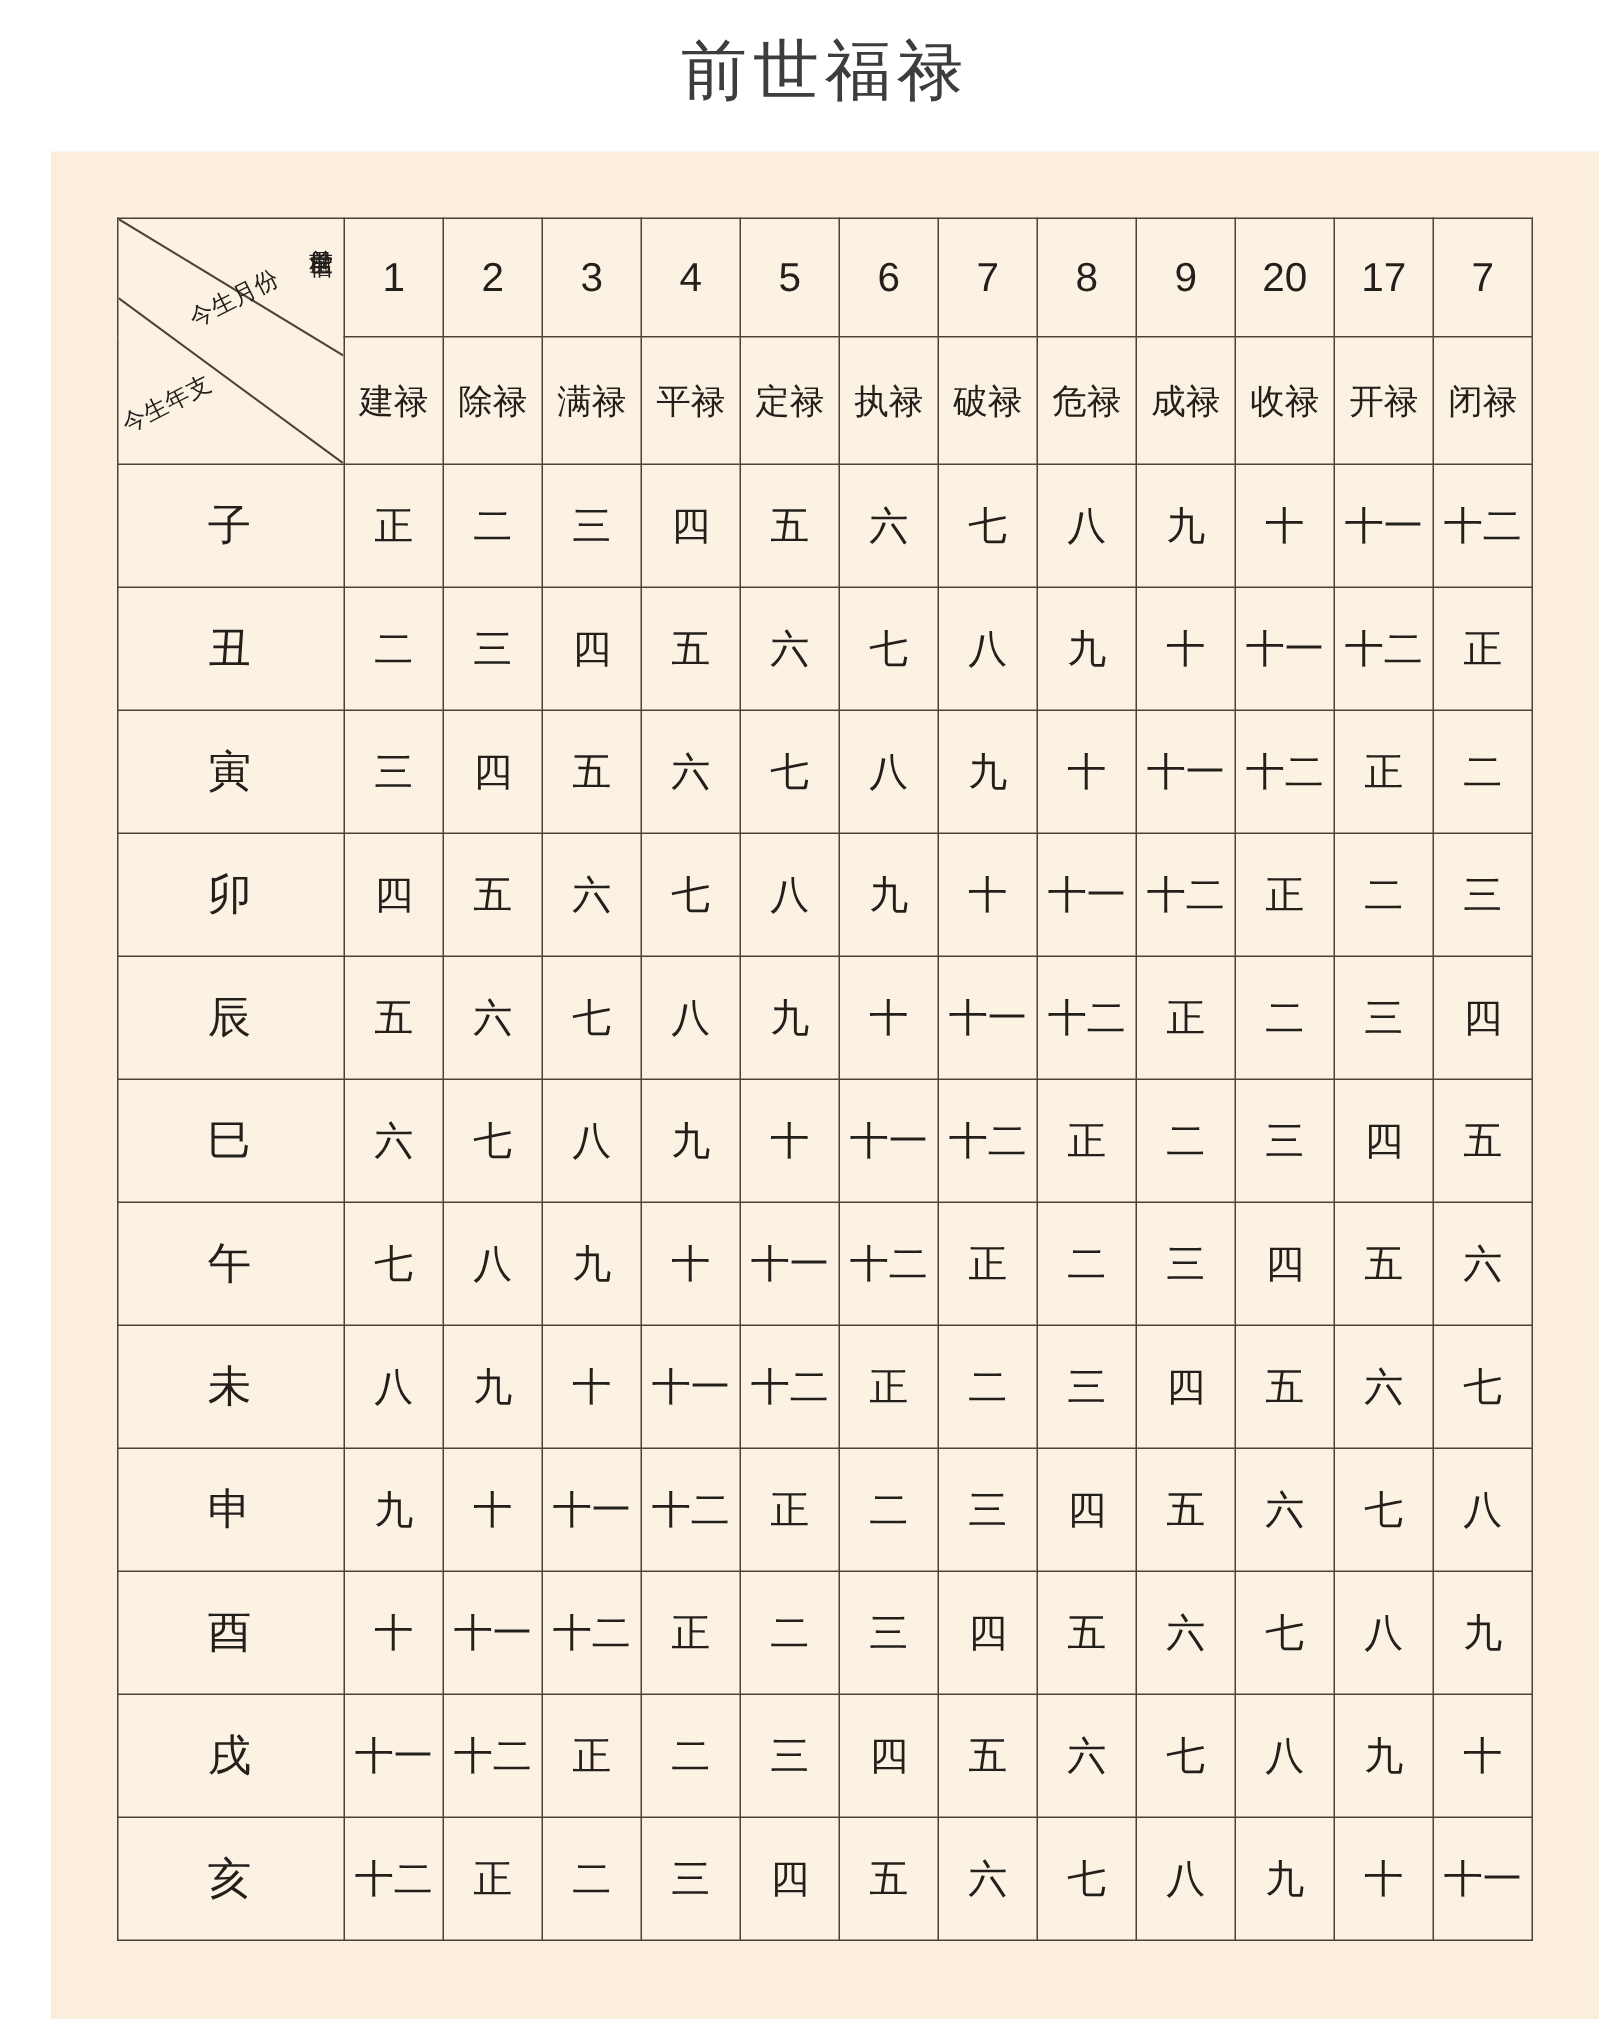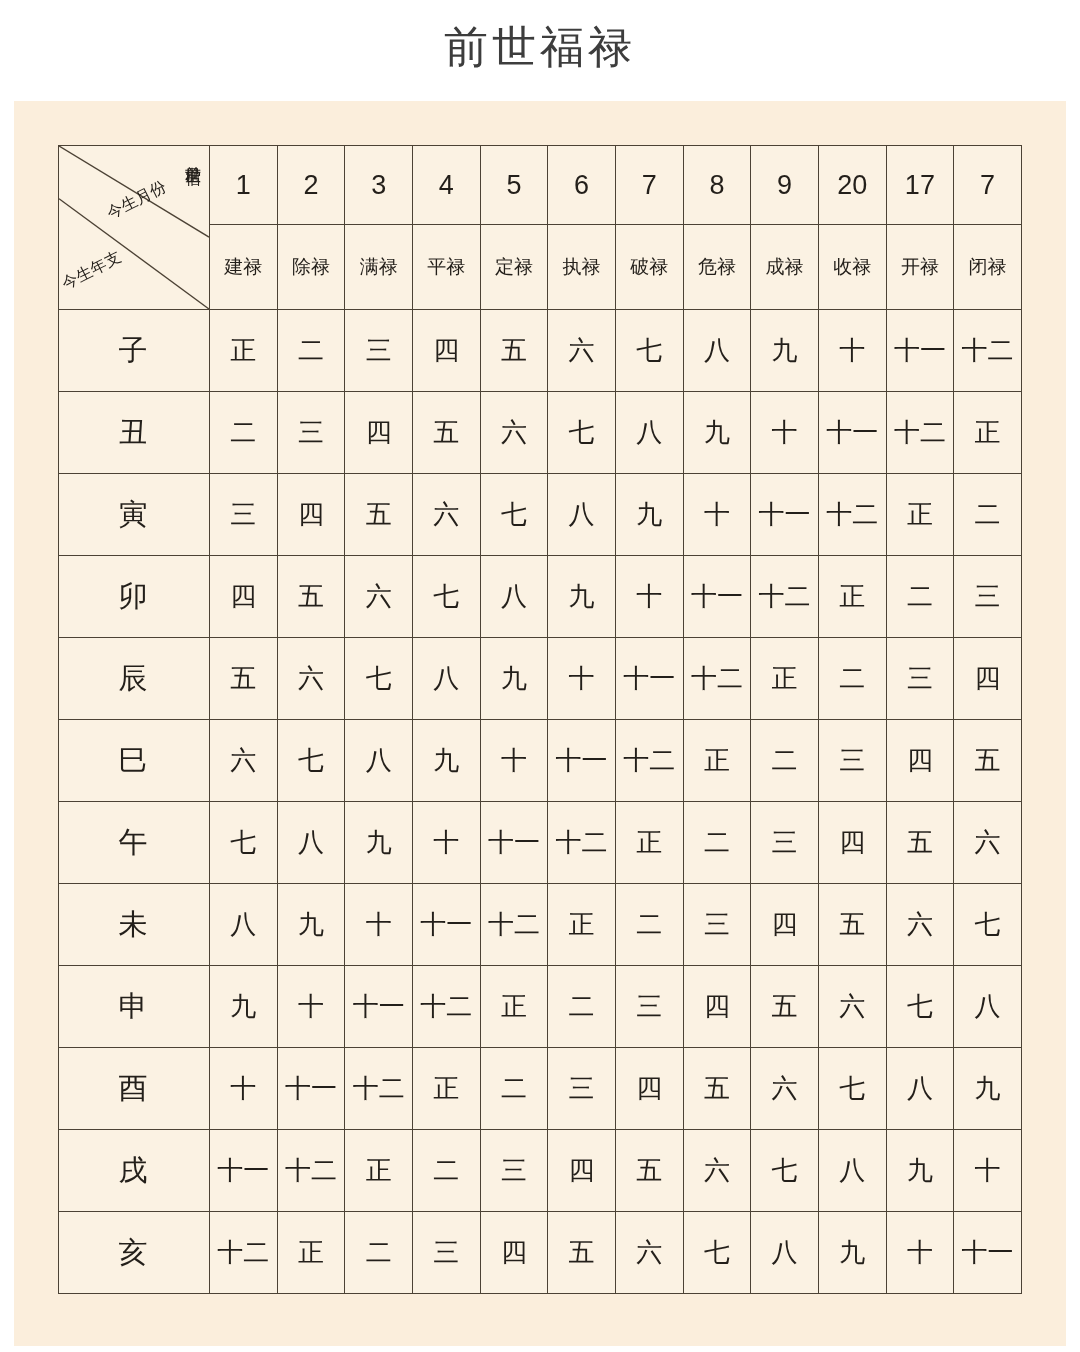--- a/index.html
+++ b/index.html
@@ -11,20 +11,21 @@
   body {
     font-family: "Liberation Sans", "DejaVu Sans", sans-serif;
     color: #2b2b2b;
   }
   .page {
     width: 1080px;
     min-height: 1352px;
     box-sizing: border-box;
     background: #ffffff;
     position: relative;
+    padding-left: 20px;
   }
   .title {
     text-align: center;
     font-size: 44px;
     letter-spacing: 4px;
     color: #3d3d3d;
     padding: 18px 0 24px 0;
     font-weight: normal;
     margin: 0;
   }
@@ -87,21 +88,21 @@
     left: 8px;
     transform: rotate(-27deg);
     transform-origin: left bottom;
   }
   .num-row td {
     height: 78px;
     font-size: 27px;
   }
   .name-row td {
     height: 84px;
-    font-size: 19px;
+    font-size: 23px;
   }
   tbody.body-rows td {
     height: 81px;
     font-size: 26px;
   }
   tbody.body-rows td.branch {
     font-size: 29px;
     letter-spacing: 2px;
   }
 </style>

